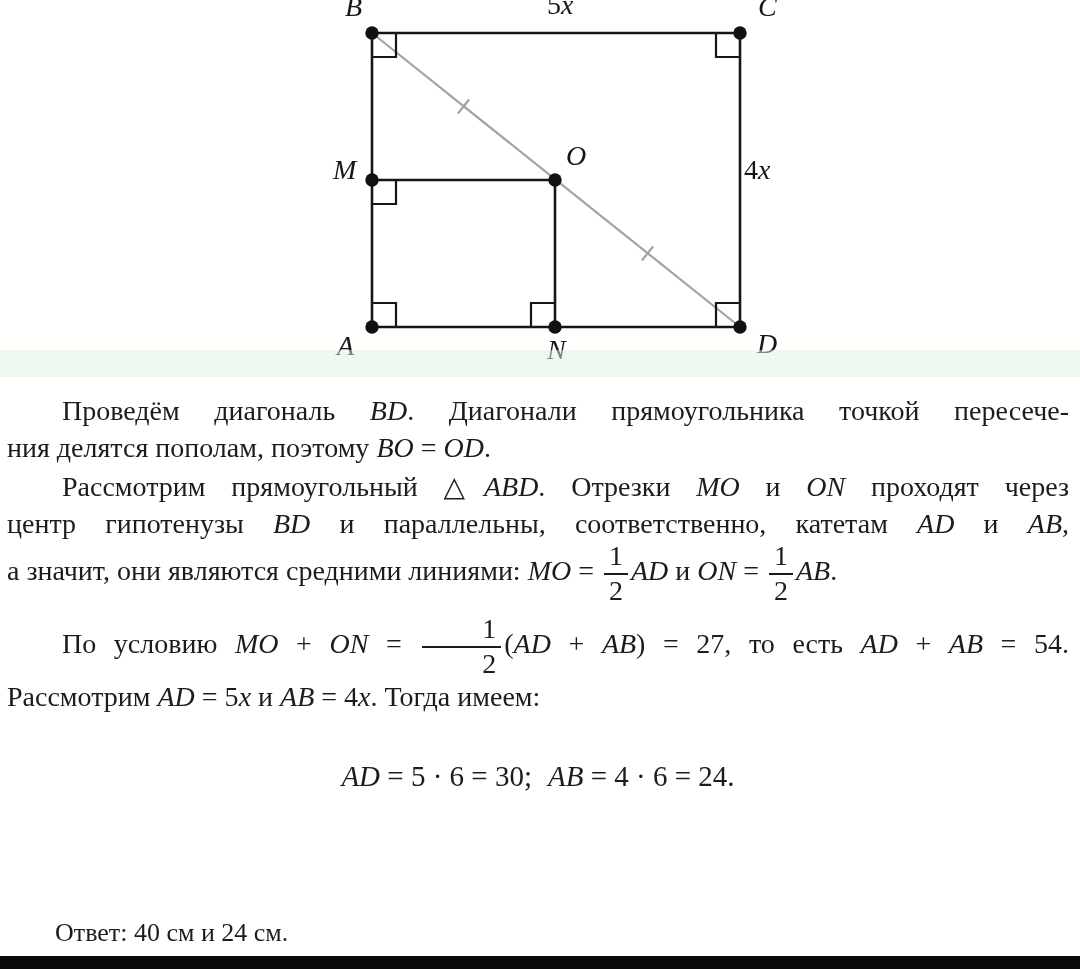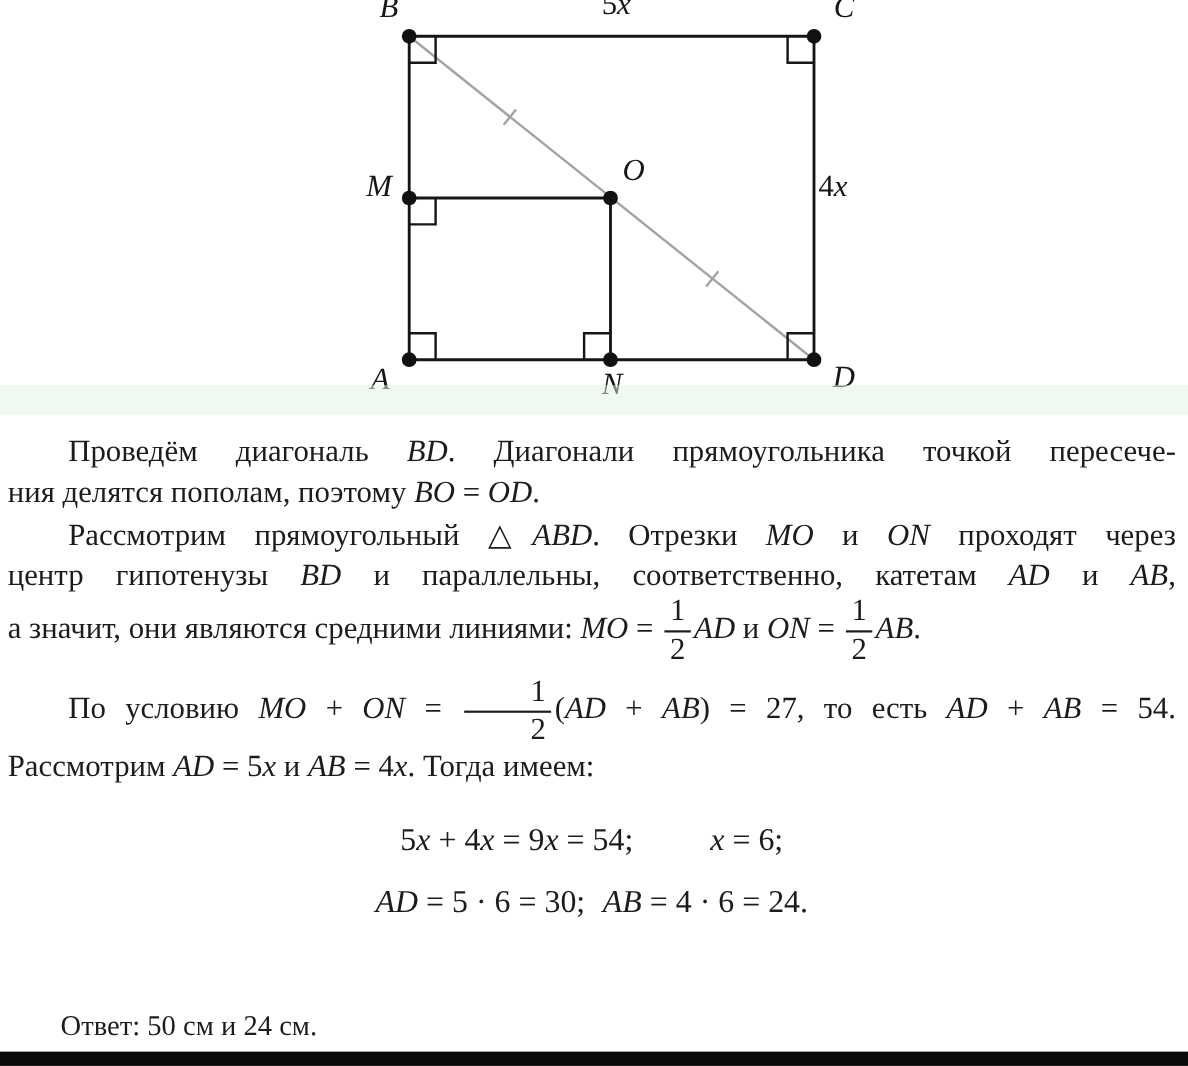--- a/index.html
+++ b/index.html
@@ -111,27 +111,23 @@
           <span class="den">2</span>
         </span><span class="mi">AB</span><span class="">.</span></div>
     <div class="ln jl indent p3l1"><span class="">По условию </span><span class="mi">MO</span><span class=""> + </span><span class="mi">ON</span><span class=""> = </span><span class="frac">
           <span class="num">1</span>
           <span class="den">2</span>
         </span><span class="">(</span><span class="mi">AD</span><span class=""> + </span><span class="mi">AB</span><span class="">) = 27, то есть </span><span class="mi">AD</span><span class=""> + </span><span class="mi">AB</span><span class=""> = 54.</span></div>
     <div class="ln"><span class="">Рассмотрим </span><span class="mi">AD</span><span class=""> = 5</span><span class="mi">x</span><span class=""> и </span><span class="mi">AB</span><span class=""> = 4</span><span class="mi">x</span><span class="">. Тогда имеем:</span></div>
   </div>
 
   <div class="equations">
-    <div class="eqrow">
-      <span><span class="">5</span><span class="mi">x</span><span class=""> + 4</span><span class="mi">x</span><span class=""> = 9</span><span class="mi">x</span><span class=""> = 54;</span></span>
-      <span><span class="mi">x</span><span class=""> = 6;</span></span>
-    </div>
     <div class="eqrow eqrow2">
       <span><span class="mi">AD</span><span class=""> = 5 · 6 = 30;</span></span>
       <span><span class="mi">AB</span><span class=""> = 4 · 6 = 24.</span></span>
     </div>
   </div>
 
-  <div class="answer"><span class="bld">Ответ:</span><span class=""> 50 см и 24 см.</span></div>
+  <div class="answer"><span class="bld">Ответ:</span><span class=""> 40 см и 24 см.</span></div>
 
   <div class="bottom-bar"></div>
 
 </div>
 
 </body></html>

